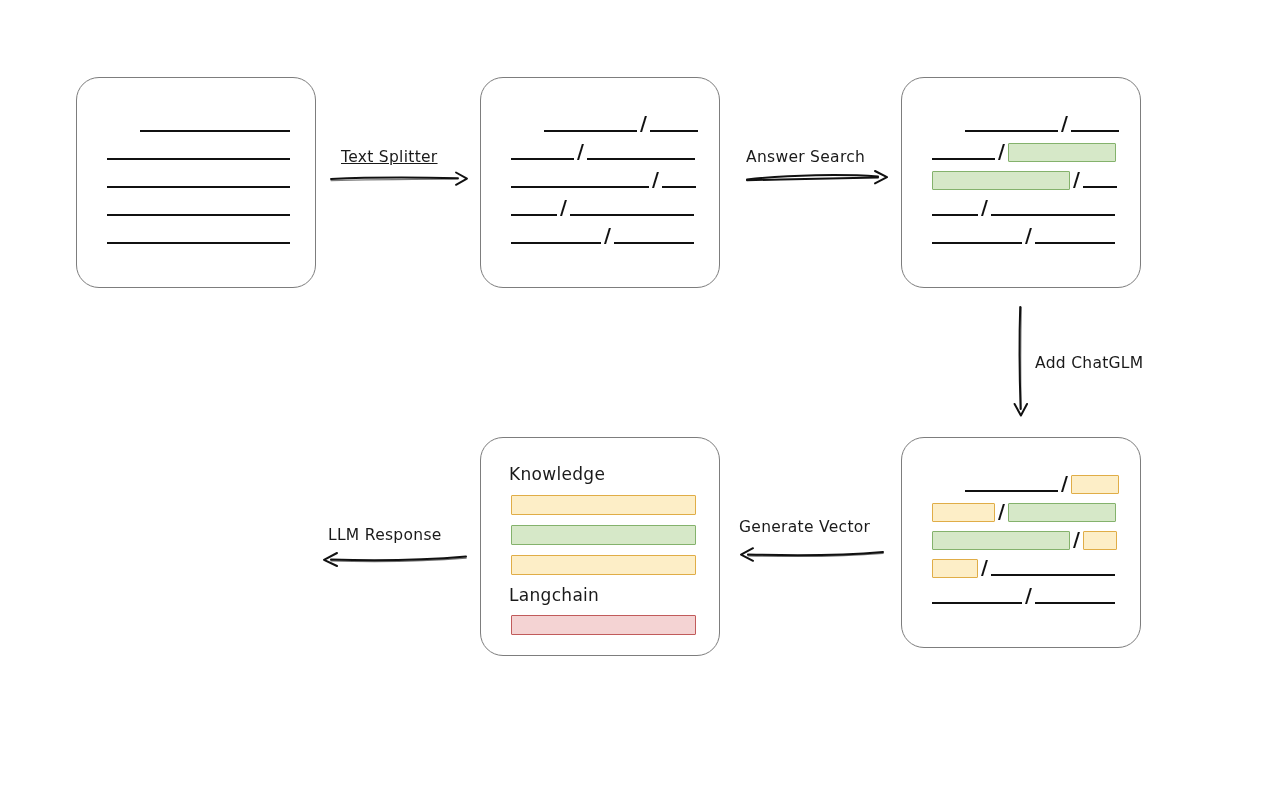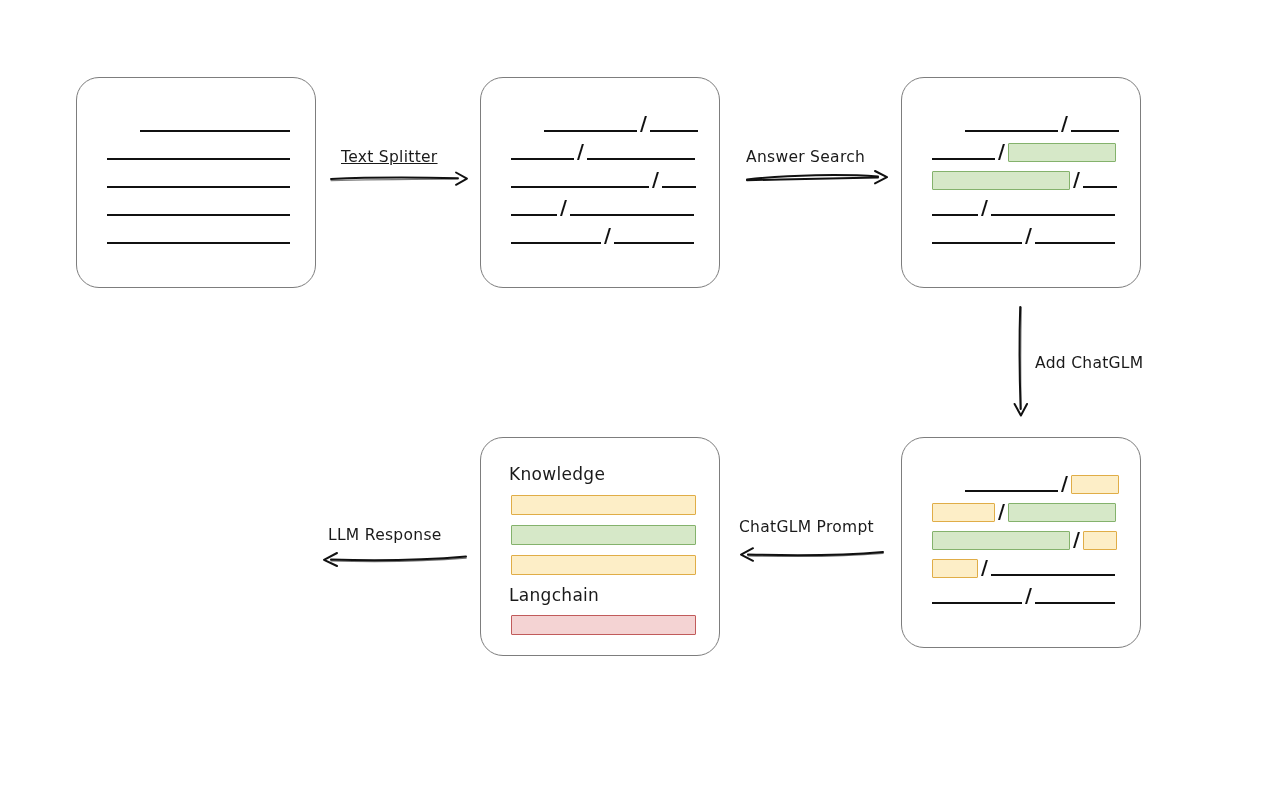--- a/index.html
+++ b/index.html
@@ -229,21 +229,21 @@
           <span class="seg" style="width: 124px;"></span>
         </div>
         <div class="row" style="left: 30px; top: 148px;">
           <span class="seg" style="width: 90px;"></span>
           <span class="slash">/</span>
           <span class="seg" style="width: 80px;"></span>
         </div>
       </div>
   </div>
 
-  <div class="hand arrow-label" style="left:739px; top:518px;">ChatGLM Prompt</div>
+  <div class="hand arrow-label" style="left:739px; top:518px;">Generate Vector</div>
   <div class="arrow" style="left:735px; top:543px;">
     <svg width="150" height="22" viewBox="0 0 150 22">
       <path d="M148,9.0 C108,12.4 52,12.6 13,11.4" fill="none" stroke="#111" stroke-width="2" stroke-linecap="round"></path>
       <path d="M148,10.2 C108,13.6 52,13.6 13,12.6" fill="none" stroke="#111" stroke-width="1.6" stroke-linecap="round" opacity="0.6"></path>
       <path d="M18,5.2 L6,11.6 L18,17.8" fill="none" stroke="#111" stroke-width="2" stroke-linejoin="round" stroke-linecap="round"></path>
     </svg>
   </div>
 
   <div class="doc-box" style="left:480px; top:437px; width:240px; height:219px;">
     <div class="hand panel-title" style="left:28px; top:26px;">Knowledge</div>

